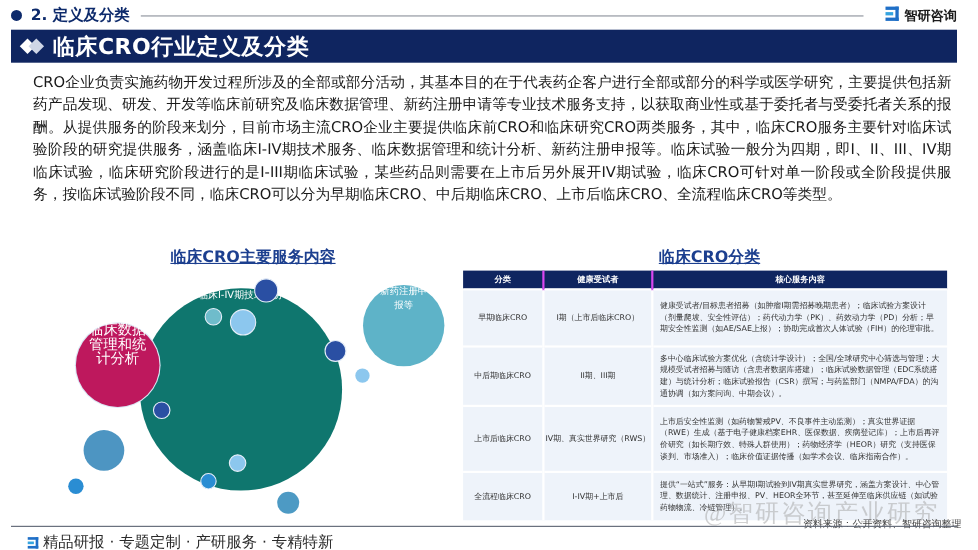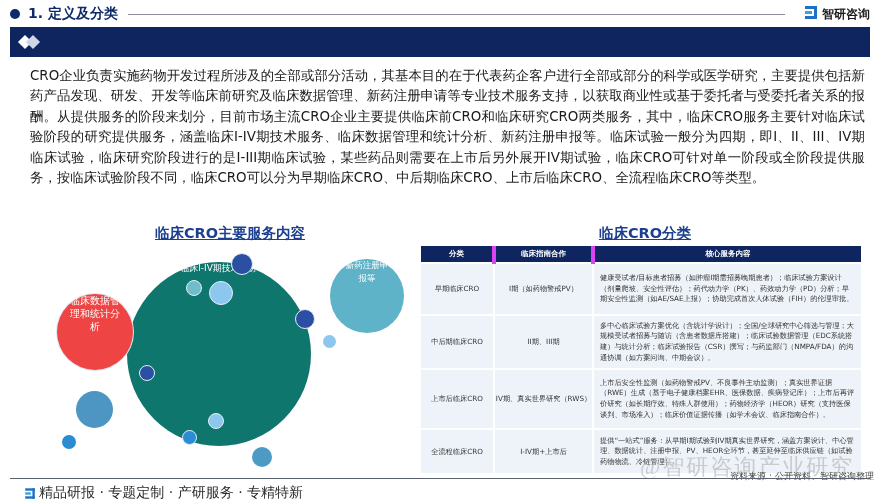--- a/index.html
+++ b/index.html
@@ -30,38 +30,38 @@
   
   .intro { position: absolute; left: 30px; top: 66px; width: 835px; font-size: 13.4px; line-height: 20.4px; color: #1a1a1a; text-align: justify; }
 
   
   .panel-title { position: absolute; font-size: 14.5px; font-weight: bold; color: #1c3f8f; text-align: center; text-decoration: underline; }
   .left-title { left: 140px; top: 224px; width: 180px; }
   .right-title { left: 590px; top: 224px; width: 110px; }
 
   .bubble { position: absolute; border-radius: 50%; display: flex; align-items: flex-start; justify-content: center; text-align: center; color: #ffffff; }
   .main-bubble { left: 127px; top: 262px; width: 184px; height: 184px; background: #0f766e; font-size: 9px; }
-  .data-bubble { left: 57px; top: 294px; width: 76px; height: 76px; background: #ef4444; font-size: 10px; line-height: 13px; box-shadow: 0 0 0 1px #dbe8f5; padding: 0 10px; }
+  .data-bubble { left: 69px; top: 294px; width: 76px; height: 76px; background: #be185d; font-size: 13px; line-height: 13px; box-shadow: 0 0 0 1px #dbe8f5; padding: 0 10px; }
   .reg-bubble { left: 330px; top: 259px; width: 74px; height: 74px; background: #5eb3c8; font-size: 8.5px; line-height: 13px; padding: 0 12px; }
   .small { border: 1.5px solid #e6eef8; }
   .s1 { left: 231px; top: 253px; width: 22px; height: 22px; background: #2a4fa3; }
   .s2 { left: 186px; top: 280px; width: 16px; height: 16px; background: #6fbccb; }
   .s3 { left: 209px; top: 281px; width: 24px; height: 24px; background: #8cc7ee; }
   .s4 { left: 295px; top: 309px; width: 20px; height: 20px; background: #2a4fa3; }
   .s5 { left: 323px; top: 335px; width: 13px; height: 13px; background: #8cc7ee; border: none; }
   .s6 { left: 139px; top: 365px; width: 16px; height: 16px; background: #2a4fa3; }
   .s7 { left: 76px; top: 391px; width: 37px; height: 37px; background: #4d95c2; border: none; }
   .s8 { left: 208px; top: 413px; width: 16px; height: 16px; background: #8cc7ee; }
   .s9 { left: 182px; top: 430px; width: 15px; height: 15px; background: #2a8dd3; }
   .s10 { left: 62px; top: 435px; width: 14px; height: 14px; background: #2a8dd3; border: none; }
   .s11 { left: 252px; top: 447px; width: 20px; height: 20px; background: #4d9ac4; border: none; }
 
   
   .cro-table { position: absolute; left: 421px; top: 246px; width: 440px; border-collapse: collapse; table-layout: fixed; }
-  .cro-table th { background: #0f2560; color: #ffffff; font-size: 7.5px; font-weight: bold; height: 17px; border-right: 4px solid #d946ef; }
+  .cro-table th { background: #0f2560; color: #ffffff; font-size: 7.5px; font-weight: bold; height: 17px; border-right: 2px solid #d946ef; }
   .cro-table th:last-child { border-right: none; }
   .cro-table td { background: #eef3fa; font-size: 7.2px; color: #333; border-top: 2px solid #ffffff; border-right: 2px solid #ffffff; vertical-align: middle; }
   .cro-table td:last-child { border-right: none; }
   .cro-table td.c1, .cro-table td.c2 { text-align: center; padding: 0 0; }
   .cro-table td.c3 { text-align: left; padding: 3px 6px 3px 6px; line-height: 10.6px; }
   .col1 { width: 73px; }
   .col2 { width: 99px; }
   .col3 { width: 268px; }
 
   
@@ -70,38 +70,39 @@
   .footer .brand-logo { transform: scale(0.8); margin-right: 3px; }
   .footer-text { font-size: 14px; color: #2b2b2b; white-space: nowrap; text-align: center; }
   .source { position: absolute; left: 688px; top: 470px; font-size: 9px; color: #444; white-space: nowrap; margin-left: 42px; }
   .watermark { position: absolute; left: 640px; top: 452px; font-size: 22px; color: rgba(170,170,170,0.55); white-space: nowrap; letter-spacing: 2px; font-family: Liberation Serif, serif; }
 </style>
 </head>
 <body>
 
 <div class="section-head">
   <span class="section-dot"></span>
-  <span class="section-title">1. 定义及分类</span>
+  <span class="section-title">2. 定义及分类</span>
   <span class="section-rule"></span>
   <div class="brand">
     <div class="brand-logo">
       <span class="b1"></span>
         <span class="b2"></span>
         <span class="b3"></span>
         <span class="b4"></span>
     </div>
     <span class="brand-name">智研咨询</span>
   </div>
 </div>
 
 <div class="title-bar">
   <div class="diamond-icon">
     <span class="d1"></span>
       <span class="d2"></span>
   </div>
+  <span class="title-text">临床CRO行业定义及分类</span>
 </div>
 
 <p class="intro">CRO企业负责实施药物开发过程所涉及的全部或部分活动，其基本目的在于代表药企客户进行全部或部分的科学或医学研究，主要提供包括新药产品发现、研发、开发等临床前研究及临床数据管理、新药注册申请等专业技术服务支持，以获取商业性或基于委托者与受委托者关系的报酬。从提供服务的阶段来划分，目前市场主流CRO企业主要提供临床前CRO和临床研究CRO两类服务，其中，临床CRO服务主要针对临床试验阶段的研究提供服务，涵盖临床I-IV期技术服务、临床数据管理和统计分析、新药注册申报等。临床试验一般分为四期，即I、II、III、IV期临床试验，临床研究阶段进行的是I-III期临床试验，某些药品则需要在上市后另外展开IV期试验，临床CRO可针对单一阶段或全阶段提供服务，按临床试验阶段不同，临床CRO可以分为早期临床CRO、中后期临床CRO、上市后临床CRO、全流程临床CRO等类型。</p>
 
 <div class="panel-title left-title">临床CRO主要服务内容</div>
 
 <div class="bubble main-bubble">
   <span>临床I-IV期技术服务</span>
 </div>
 <div class="bubble data-bubble">
@@ -127,28 +128,28 @@
 
 <table class="cro-table">
   <colgroup>
     <col class="col1">
       <col class="col2">
       <col class="col3">
   </colgroup>
   <thead>
     <tr>
       <th>分类</th>
-      <th>临床指南合作</th>
+      <th>健康受试者</th>
       <th>核心服务内容</th>
     </tr>
   </thead>
   <tbody>
     <tr style="height:52px;">
       <td class="c1">早期临床CRO</td>
-      <td class="c2">I期（如药物警戒PV）</td>
+      <td class="c2">I期（上市后临床CRO）</td>
       <td class="c3">健康受试者/目标患者招募（如肿瘤I期需招募晚期患者）；临床试验方案设计（剂量爬坡、安全性评估）；药代动力学（PK）、药效动力学（PD）分析；早期安全性监测（如AE/SAE上报）；协助完成首次人体试验（FIH）的伦理审批。</td>
     </tr>
     <tr style="height:54px;">
       <td class="c1">中后期临床CRO</td>
       <td class="c2">II期、III期</td>
       <td class="c3">多中心临床试验方案优化（含统计学设计）；全国/全球研究中心筛选与管理；大规模受试者招募与随访（含患者数据库搭建）；临床试验数据管理（EDC系统搭建）与统计分析；临床试验报告（CSR）撰写；与药监部门（NMPA/FDA）的沟通协调（如方案问询、中期会议）。</td>
     </tr>
     <tr style="height:60px;">
       <td class="c1">上市后临床CRO</td>
       <td class="c2">IV期、真实世界研究（RWS）</td>

